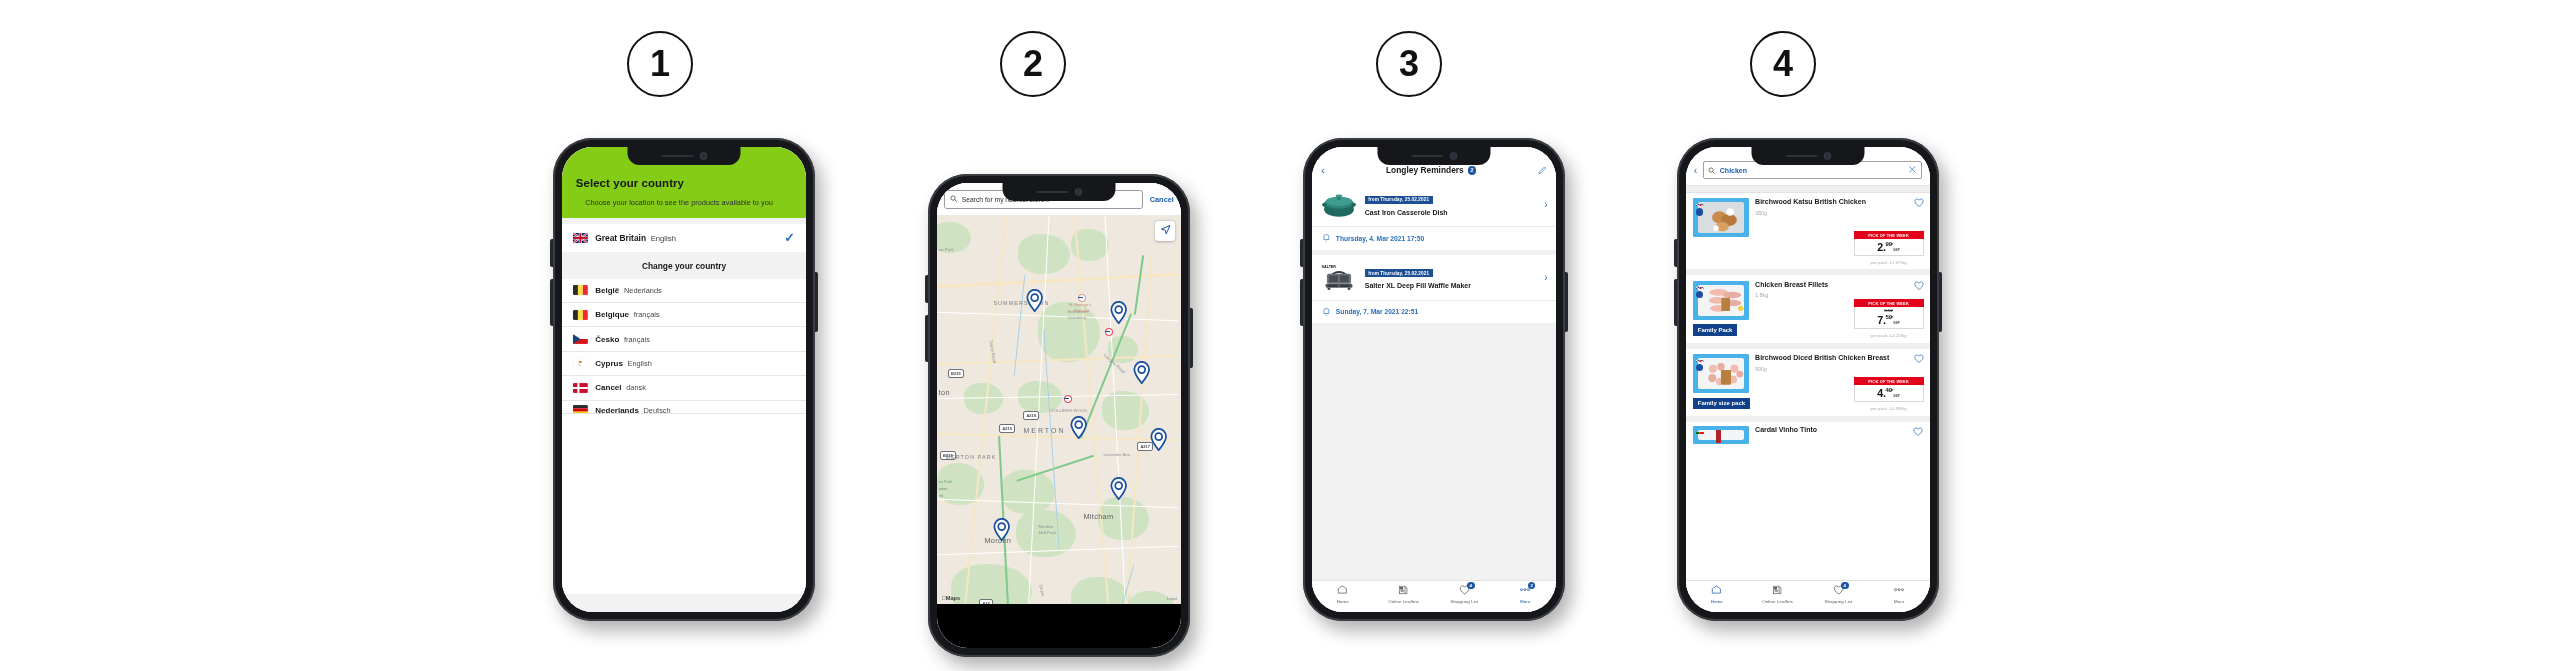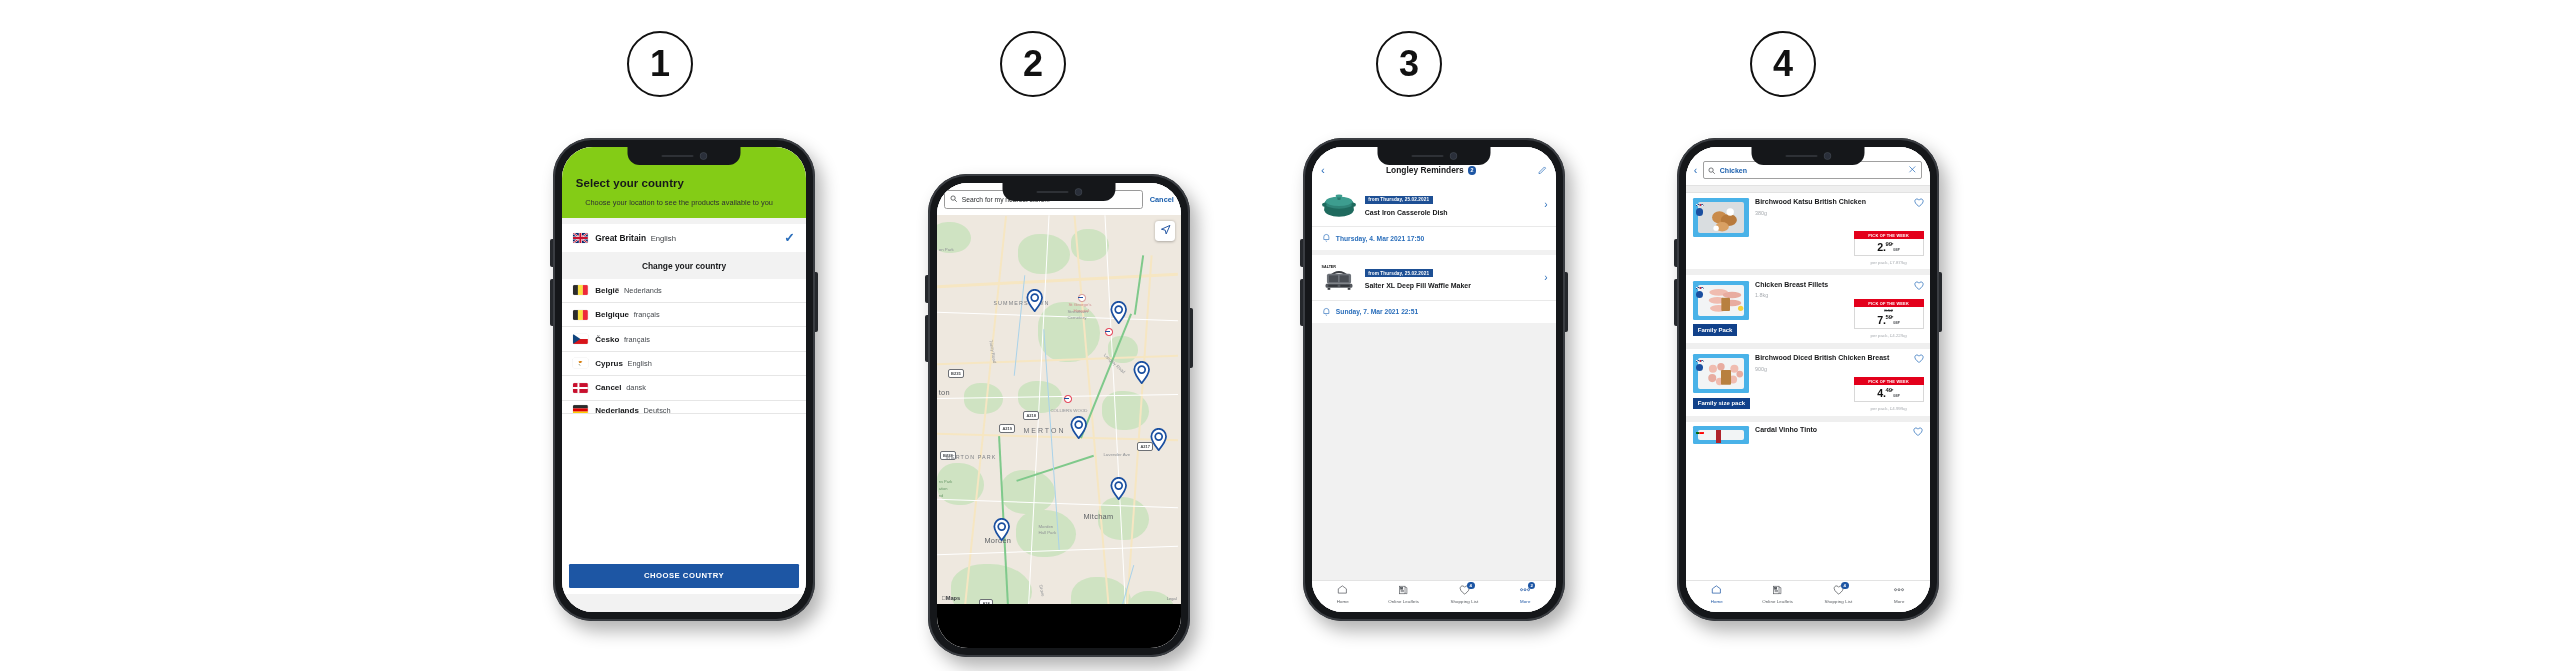--- a/index.html
+++ b/index.html
@@ -254,23 +254,20 @@
             <span class="flag"><svg width="14.8" height="10" viewBox="0 0 30 20">
                   <rect width="30" height="6.7" fill="#2b2b2b"></rect>
                   <rect y="6.7" width="30" height="6.6" fill="#DD0000"></rect>
                   <rect y="13.3" width="30" height="6.7" fill="#FFCE00"></rect>
                 </svg></span>
             <span class="cname">Nederlands</span>
             <span class="clang">Deutsch</span>
           </div>
 
         </div>
-        <div class="p1-cta-wrap">
-          <div class="p1-cta">CHOOSE COUNTRY</div>
-        </div>
         <div class="p1-bottom"></div>
       </div>
     </div>
   </div>
 
   <div class="phone" style="left:928px;top:138px;margin-top:36px;">
     <div class="phone-frame">
         <div class="side-btn"></div>
       </div>
     <div class="screen">

